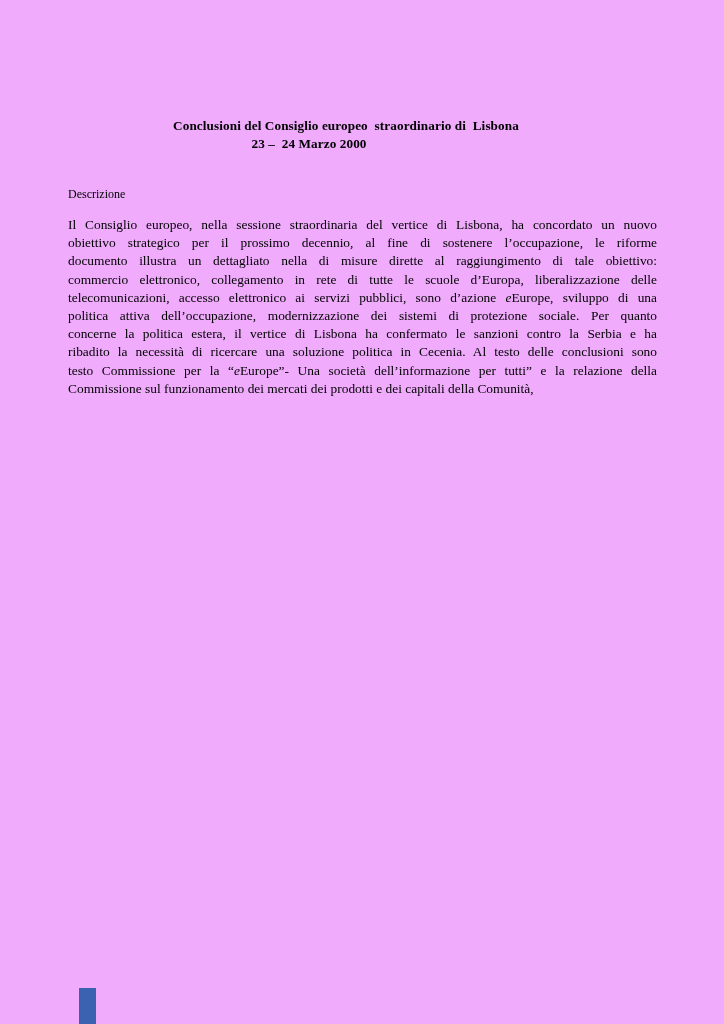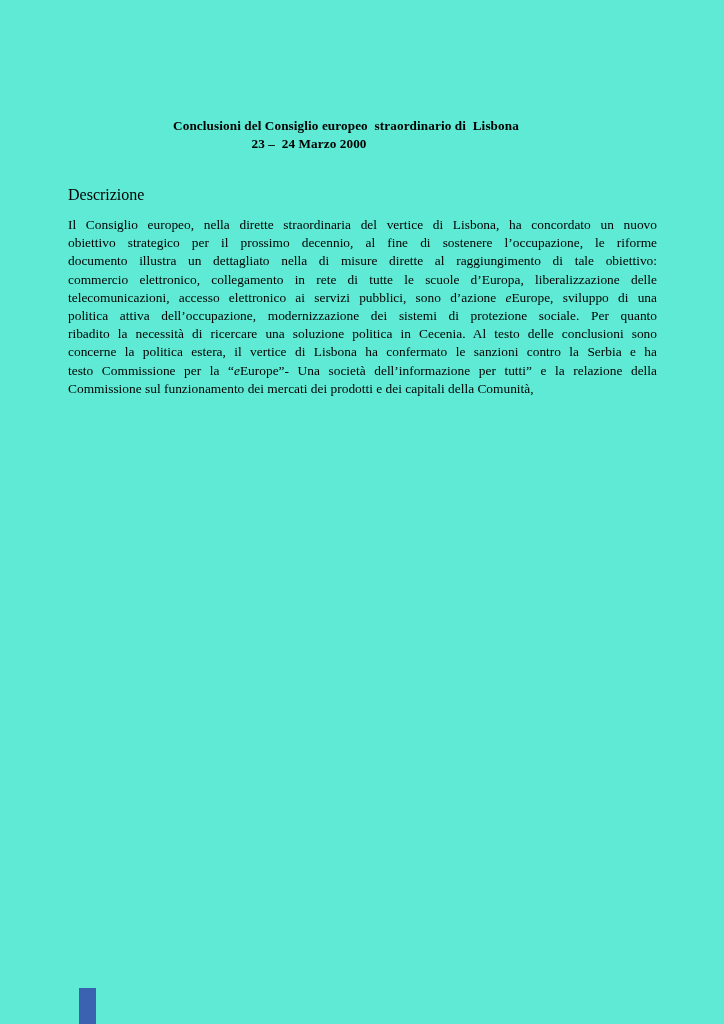--- a/index.html
+++ b/index.html
@@ -4,41 +4,41 @@
 <style>
   html, body {
     margin: 0;
     padding: 0;
     background: #ffffff;
   }
   .page {
     position: relative;
     width: 724px;
     height: 1024px;
-    background: #5eead4;
+    background: #f0abfc;
     overflow: hidden;
     font-family: "Liberation Serif", "DejaVu Serif", serif;
     color: #000000;
   }
   .title-line {
     position: absolute;
     transform: translateX(-50%);
     font-weight: bold;
     font-size: 13.2px;
     line-height: 16px;
     white-space: pre;
     letter-spacing: 0.1px;
   }
   .title-line-1 { left: 346px; top: 118px; }
   .title-line-2 { left: 309px; top: 136.4px; }
   .section-label {
     position: absolute;
     left: 68px;
     top: 186px;
-    font-size: 16px;
+    font-size: 12px;
     line-height: 17px;
   }
   .paragraph {
     position: absolute;
     left: 68px;
     top: 216px;
     width: 589px;
     font-size: 13.4px;
     line-height: 18.2px;
   }
@@ -69,27 +69,27 @@
 
 <div class="page">
 
   <div class="title-line title-line-1">Conclusioni del Consiglio europeo  straordinario di  Lisbona</div>
 
   <div class="title-line title-line-2">23 –  24 Marzo 2000</div>
 
   <div class="section-label">Descrizione</div>
 
   <div class="paragraph">
-      <div class="par-line"><span>Il Consiglio europeo, nella dirette straordinaria del vertice di Lisbona, ha concordato un nuovo</span></div>
+      <div class="par-line"><span>Il Consiglio europeo, nella sessione straordinaria del vertice di Lisbona, ha concordato un nuovo</span></div>
       <div class="par-line"><span>obiettivo strategico per il prossimo decennio, al fine di sostenere l’occupazione, le riforme</span></div>
       <div class="par-line"><span>documento illustra un dettagliato nella di misure dirette al raggiungimento  di tale obiettivo:</span></div>
       <div class="par-line"><span>commercio elettronico, collegamento in rete di tutte le scuole d’Europa, liberalizzazione delle</span></div>
       <div class="par-line"><span>telecomunicazioni,  accesso elettronico ai servizi pubblici, sono d’azione </span><em>e</em><span>Europe, sviluppo di una</span></div>
       <div class="par-line"><span>politica  attiva dell’occupazione, modernizzazione dei sistemi di protezione sociale. Per quanto</span></div>
+      <div class="par-line"><span>concerne la politica estera, il vertice di Lisbona ha confermato le sanzioni contro la Serbia e  ha</span></div>
       <div class="par-line"><span>ribadito la necessità di ricercare una soluzione politica in Cecenia.  Al testo delle conclusioni sono</span></div>
-      <div class="par-line"><span>concerne la politica estera, il vertice di Lisbona ha confermato le sanzioni contro la Serbia e  ha</span></div>
       <div class="par-line"><span>testo Commissione per la  “</span><em>e</em><span>Europe”- Una società dell’informazione per tutti” e la relazione della</span></div>
       <div class="par-line"><span>Commissione sul funzionamento dei mercati dei prodotti e dei capitali della Comunità,</span></div>
     </div>
 
   <div class="bottom-marker" style="background: rgb(59, 98, 176);"></div>
 
 </div>
 
 </body></html>

